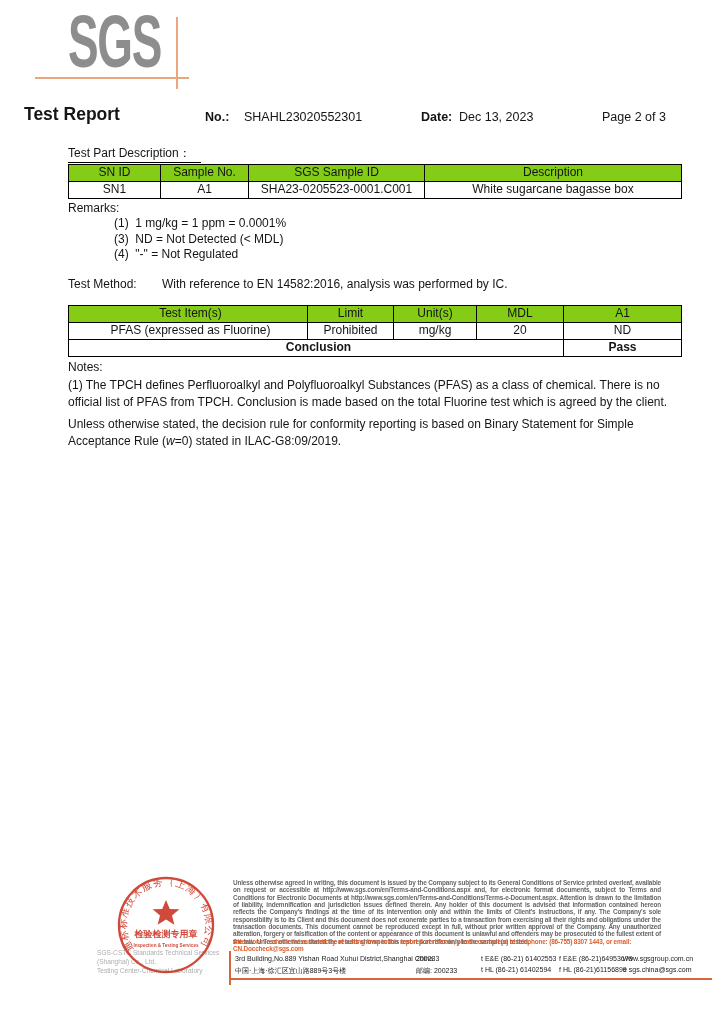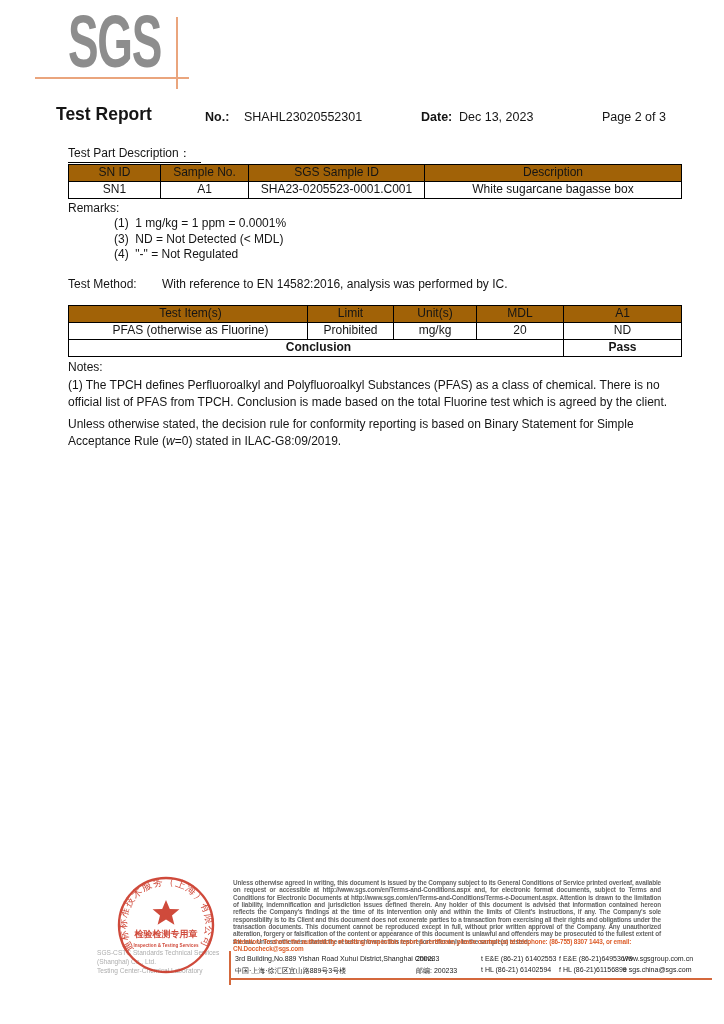--- a/index.html
+++ b/index.html
@@ -8,35 +8,35 @@
 
   
   .logo-text{position:absolute;left:68px;top:6px;font-size:74px;font-weight:bold;
              color:#8d8d8d;line-height:72px;letter-spacing:-2px;
              transform:scaleX(0.62);transform-origin:left top;}
   .logo-hline{position:absolute;left:35px;top:77px;width:154px;height:2px;background:#eaa57d;}
   .logo-vline{position:absolute;left:176px;top:17px;width:2px;height:72px;background:#eaa57d;}
 
   
   .hdr{position:absolute;font-size:12.5px;white-space:nowrap;}
-  .hdr-title{left:56px;top:104px;font-size:17.5px;font-weight:bold;}
+  .hdr-title{left:24px;top:104px;font-size:17.5px;font-weight:bold;}
   .hdr-no-label{left:205px;top:110px;font-weight:bold;}
   .hdr-no-value{left:244px;top:110px;}
   .hdr-date-label{left:421px;top:110px;font-weight:bold;}
   .hdr-date-value{left:459px;top:110px;}
   .hdr-page{left:602px;top:110px;}
 
   
   .content{position:absolute;left:68px;top:146px;width:613px;font-size:12px;line-height:15.5px;}
   .sec-heading{font-weight:bold;margin:0 0 17px 0;}
   .part-desc{display:inline-block;border-bottom:1px solid #000;padding-right:10px;margin-bottom:1px;}
   table{border-collapse:collapse;table-layout:fixed;width:613px;font-size:12px;}
   td,th{border:1px solid #000;height:16px;padding:0 4px;text-align:center;font-weight:normal;
         overflow:hidden;white-space:nowrap;}
-  .th-bg{background:#a16207;}
+  .th-bg{background:#84cc16;}
   .cell-left{text-align:center;padding-left:9px;}
   .bold{font-weight:bold;}
   .remarks-label{margin-top:2px;}
   .remark-line{padding-left:46px;white-space:pre-wrap;}
   .legis{margin-top:12px;font-weight:bold;text-decoration:underline;line-height:16.5px;}
   .method-row{margin-top:14px;display:flex;}
   .method-label{flex:0 0 94px;}
   .result-table{margin-top:13px;}
   .notes-label{font-weight:normal;margin-top:3px;}
   .note-p{line-height:17px;margin-top:1px;}
@@ -122,21 +122,21 @@
         </colgroup>
       <tbody>
           <tr>
         <td class="th-bg cell-left">Test Item(s)</td>
         <td class="th-bg">Limit</td>
         <td class="th-bg">Unit(s)</td>
         <td class="th-bg">MDL</td>
         <td class="th-bg">A1</td>
       </tr>
       <tr>
-        <td class="cell-left">PFAS (otherwise as Fluorine)</td>
+        <td class="cell-left">PFAS (expressed as Fluorine)</td>
         <td>Prohibited</td>
         <td>mg/kg</td>
         <td>20</td>
         <td>ND</td>
       </tr>
       <tr>
         <td colspan="4" class="cell-left bold">Conclusion</td>
         <td class="bold">Pass</td>
       </tr>
     </tbody>

